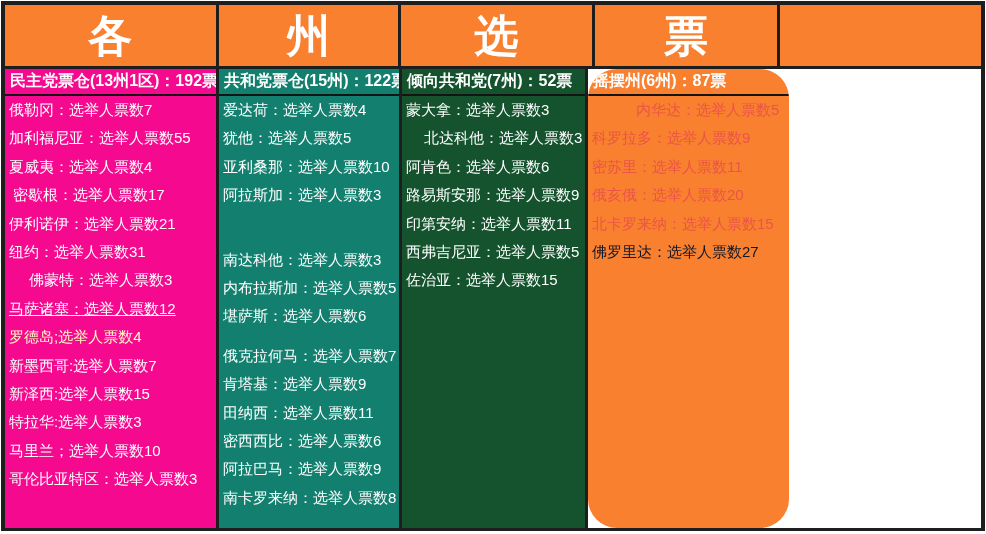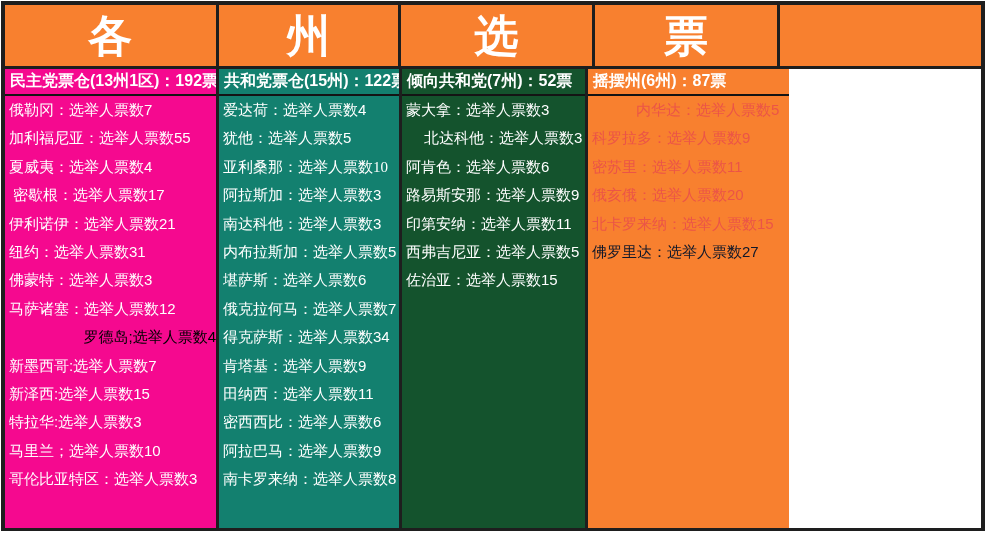--- a/index.html
+++ b/index.html
@@ -27,21 +27,21 @@
     color:#ffffff;font-weight:bold;font-size:44px;line-height:1;
   }
   .title-cell:last-child{border-right:none;}
   .body-row{display:flex;flex:1;min-height:0;}
   .column{
     box-sizing:border-box;
     border-right:3px solid #1e1e1e;
     display:flex;flex-direction:column;
     overflow:hidden;
   }
-  .column:last-child{border-right:none;}
+  .column:last-child{border-right:none;border-radius:29px;}
   .w1{width:214px;} .w2{width:183px;} .w3{width:194px;} .w4{width:186px;} .w5{width:201px;}
   .col-header{
     box-sizing:border-box;height:27px;flex-shrink:0;
     border-bottom:2px solid #141414;
     display:flex;align-items:center;
     padding-left:5px;
     color:#ffffff;font-weight:bold;font-size:16px;
     white-space:nowrap;
   }
   .states{flex:1;}
@@ -66,42 +66,41 @@
   <div class="body-row">
     <div class="column w1" style="background: rgb(245, 9, 143);">
       <div class="col-header" style="color: rgb(255, 255, 255);">民主党票仓(13州1区)：192票</div>
       <div class="states">
           <div class="state-row" style="color: rgb(255, 255, 255);">俄勒冈：选举人票数7</div>
           <div class="state-row" style="color: rgb(255, 255, 255);">加利福尼亚：选举人票数55</div>
           <div class="state-row" style="color: rgb(255, 255, 255);">夏威夷：选举人票数4</div>
           <div class="state-row" style="color: rgb(255, 255, 255); padding-left: 8px;">密歇根：选举人票数17</div>
           <div class="state-row" style="color: rgb(255, 255, 255);">伊利诺伊：选举人票数21</div>
           <div class="state-row" style="color: rgb(255, 255, 255);">纽约：选举人票数31</div>
-          <div class="state-row" style="color: rgb(255, 255, 255);">佛蒙特：选举人票数3</div>
-          <div class="state-row" style="color: rgb(255, 255, 255);">马萨诸塞：选举人票数12</div>
-          <div class="state-row" style="color: #000000; text-align: right;">罗德岛;选举人票数4</div>
+          <div class="state-row" style="color: rgb(255, 255, 255); margin-left: 20px;">佛蒙特：选举人票数3</div>
+          <div class="state-row" style="color: rgb(255, 255, 255); text-decoration: underline;">马萨诸塞：选举人票数12</div>
+          <div class="state-row" style="color: #fef9c3;">罗德岛;选举人票数4</div>
           <div class="state-row" style="color: rgb(255, 255, 255);">新墨西哥:选举人票数7</div>
           <div class="state-row" style="color: #ffffff;">新泽西:选举人票数15</div>
           <div class="state-row" style="color: rgb(255, 255, 255);">特拉华:选举人票数3</div>
           <div class="state-row" style="color: rgb(255, 255, 255);">马里兰；选举人票数10</div>
           <div class="state-row" style="color: rgb(255, 255, 255);">哥伦比亚特区：选举人票数3</div>
         </div>
     </div>
     <div class="column w2" style="background: rgb(19, 128, 111);">
       <div class="col-header" style="color: rgb(255, 255, 255);">共和党票仓(15州)：122票</div>
       <div class="states">
           <div class="state-row" style="color: rgb(255, 255, 255);">爱达荷：选举人票数4</div>
           <div class="state-row" style="color: rgb(255, 255, 255);">犹他：选举人票数5</div>
-          <div class="state-row" style="color: rgb(255, 255, 255); font-family: Liberation Serif, serif;">亚利桑那：选举人票数10</div>
+          <div class="state-row" style="color: rgb(255, 255, 255);">亚利桑那：选举人票数10</div>
           <div class="state-row" style="color: rgb(255, 255, 255);">阿拉斯加：选举人票数3</div>
-          <div class="state-row" style="color: rgb(255, 255, 255);">南达科他：选举人票数3</div>
+          <div class="state-row" style="color: rgb(255, 255, 255); margin-top: 36px;">南达科他：选举人票数3</div>
           <div class="state-row" style="color: rgb(255, 255, 255);">内布拉斯加：选举人票数5</div>
           <div class="state-row" style="color: rgb(255, 255, 255);">堪萨斯：选举人票数6</div>
-          <div class="state-row" style="color: rgb(255, 255, 255);">俄克拉何马：选举人票数7</div>
-          <div class="state-row" style="color: rgb(255, 255, 255);">得克萨斯：选举人票数34</div>
+          <div class="state-row" style="color: rgb(255, 255, 255); margin-top: 11px;">俄克拉何马：选举人票数7</div>
           <div class="state-row" style="color: rgb(255, 255, 255);">肯塔基：选举人票数9</div>
           <div class="state-row" style="color: rgb(255, 255, 255);">田纳西：选举人票数11</div>
           <div class="state-row" style="color: rgb(255, 255, 255);">密西西比：选举人票数6</div>
           <div class="state-row" style="color: rgb(255, 255, 255);">阿拉巴马：选举人票数9</div>
           <div class="state-row" style="color: rgb(255, 255, 255);">南卡罗来纳：选举人票数8</div>
         </div>
     </div>
     <div class="column w4" style="background: #14532d;">
       <div class="col-header" style="color: rgb(255, 255, 255);">倾向共和党(7州)：52票</div>
       <div class="states">

